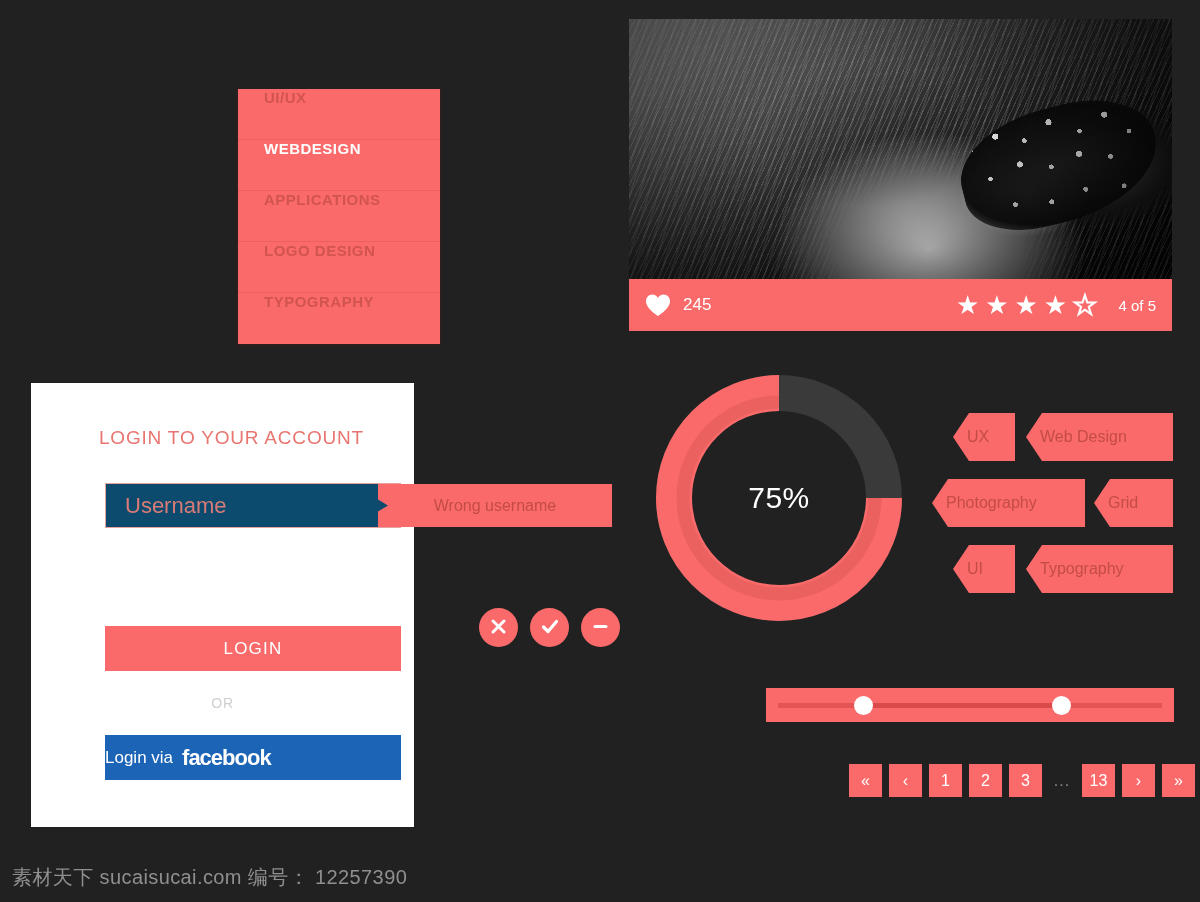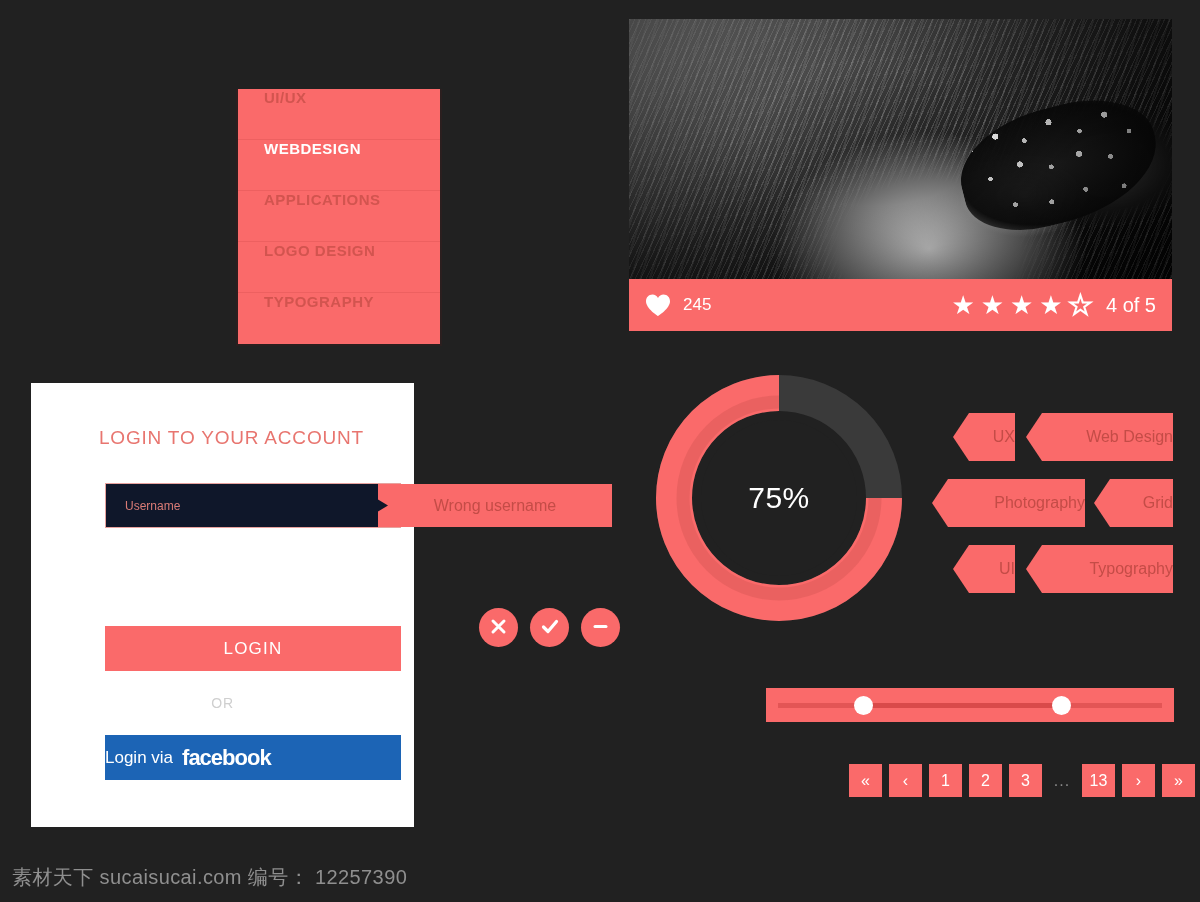--- a/index.html
+++ b/index.html
@@ -101,37 +101,37 @@
     display: flex; align-items: center;
     padding: 0 16px;
     color: #ffffff;
   }
   .likes { display: flex; align-items: center; gap: 12px; }
   .heart { width: 26px; height: 24px; display:block; }
   .likes-count { font-size: 17px; }
   .rating { margin-left: auto; display: flex; align-items: center; gap: 6px; }
   .star { font-size: 26px; line-height: 1; color: #ffffff; }
   .star.empty { color: transparent; -webkit-text-stroke: 2px #ffffff; }
-  .rating-text { font-size: 20px; margin-left: 8px; }
+  .rating-text { font-size: 15px; margin-left: 16px; }
 
   
   .login-panel {
     position: absolute; left: 31px; top: 383px;
     width: 383px; height: 444px;
     background: #ffffff;
   }
   .login-title {
     position: absolute; left: 56px; top: 44px;
     color: #E8756F; font-size: 19px; letter-spacing: .8px; margin-left: 12px;
   }
   .field {
     position: absolute; left: 74px; width: 296px; height: 45px;
-    border: 1px solid #E8A29E; background: #0f172a;
+    border: 1px solid #E8A29E; background: #0c4a6e;
     display: flex; align-items: center; padding-left: 19px;
-    color: #D97B76; font-size: 12px;
+    color: #D97B76; font-size: 22px;
     outline: none; font-family: "Liberation Sans", sans-serif;
   }
   .field::placeholder { color: #D97B76; opacity: 1; }
   .field.username { top: 100px; }
   .field.password { top: 173px; }
   .login-btn {
     position: absolute; left: 74px; top: 243px;
     width: 296px; height: 45px;
     background: #FA6A6A; border: none;
     color: #ffffff; font-size: 17px; letter-spacing: 1.2px;
@@ -173,21 +173,21 @@
   .donut { position: absolute; left: 651px; top: 370px; width: 256px; height: 256px; }
   .donut-label {
     position: absolute; inset: 0; display: flex; align-items: center; justify-content: center;
     color: #ffffff; font-size: 30px; letter-spacing: .5px;
   }
 
   
   .tag {
     position: absolute; height: 48px;
     background: #FA6A6A;
-    display: flex; align-items: center; justify-content: flex-end;
+    display: flex; align-items: center; justify-content: flex-start;
     color: #C44C47; font-size: 16px;
     clip-path: polygon(16px 0, 100% 0, 100% 100%, 16px 100%, 0 50%);
     padding-left: 14px;
     cursor: pointer; user-select: none;
   }
   .tag-ux        { left: 953px; top: 413px; width: 62px; }
   .tag-webdesign { left: 1026px; top: 413px; width: 147px; }
   .tag-photo     { left: 932px; top: 479px; width: 153px; }
   .tag-grid      { left: 1094px; top: 479px; width: 79px; }
   .tag-ui        { left: 953px; top: 545px; width: 62px; }

